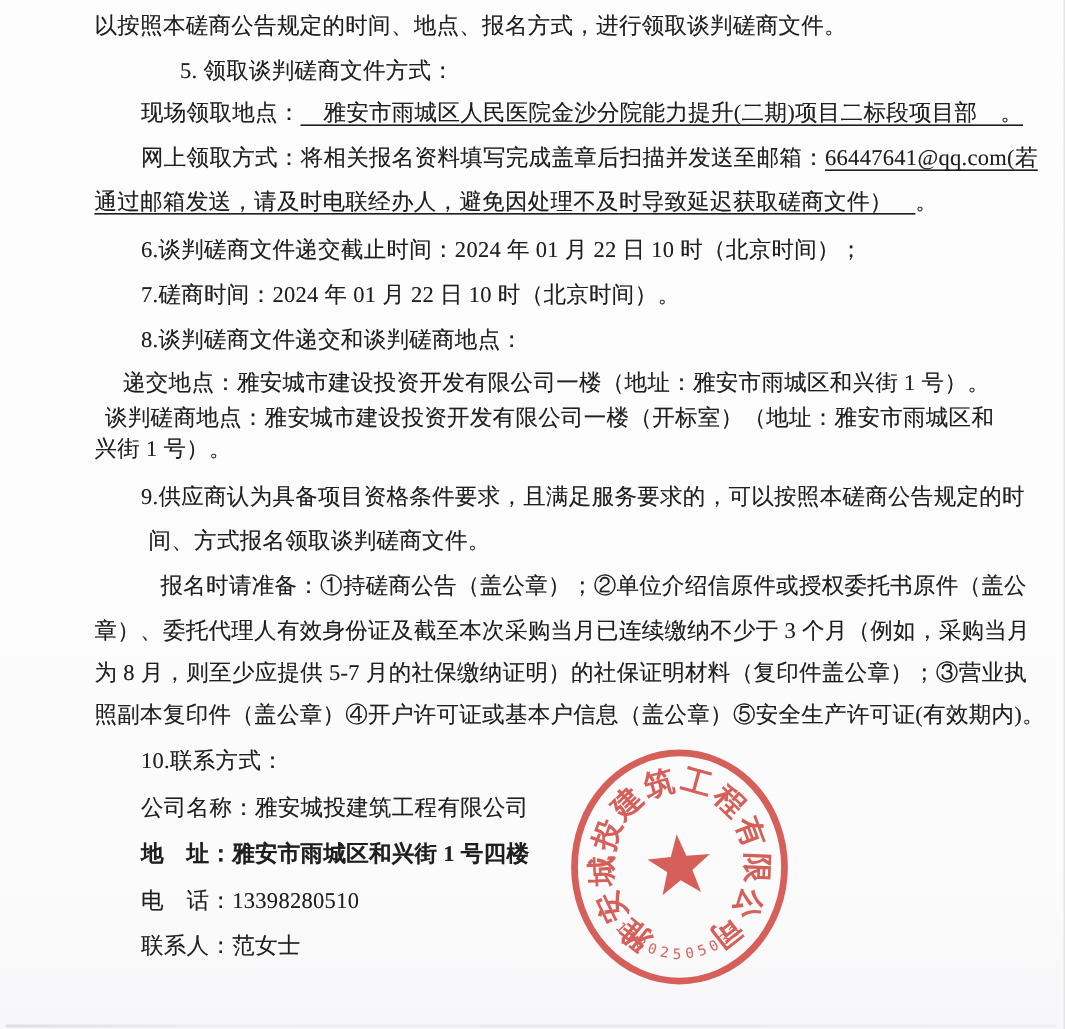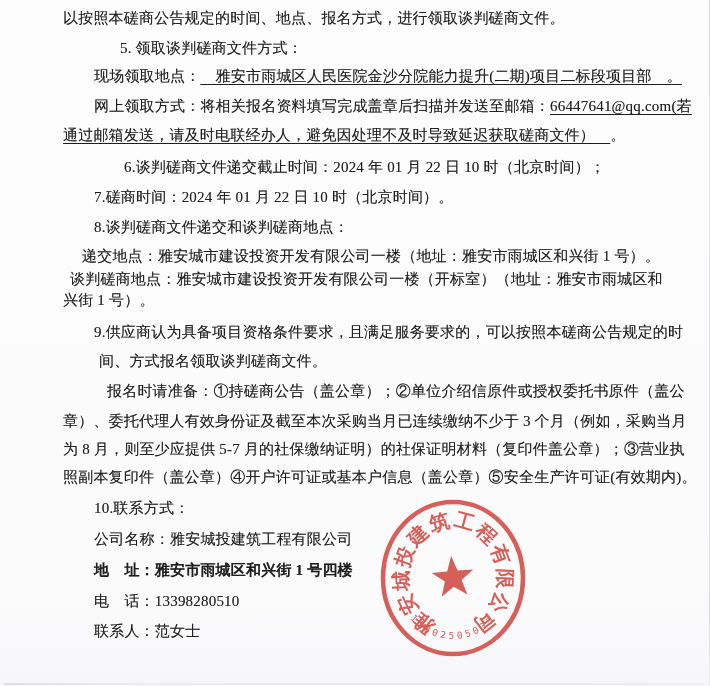--- a/index.html
+++ b/index.html
@@ -77,21 +77,21 @@
 <body>
 
 <div class="page">
 
   <div id="doc-body">
       <div class="doc-line" style="top: 9px; left: 63px;"><span>以按照本磋商公告规定的时间、地点、报名方式，进行领取谈判磋商文件。</span></div>
       <div class="doc-line" style="top: 39px; left: 94px; margin-left: 26px;"><span>5. 领取谈判磋商文件方式：</span></div>
       <div class="doc-line" style="top: 67px; left: 94px;"><span>现场领取地点：</span><span class="u">　雅安市雨城区人民医院金沙分院能力提升(二期)项目二标段项目部　。</span></div>
       <div class="doc-line" style="top: 97px; left: 94px;"><span>网上领取方式：将相关报名资料填写完成盖章后扫描并发送至邮箱：</span><span class="u">66447641@qq.com(若</span></div>
       <div class="doc-line" style="top: 126px; left: 63px;"><span class="u">通过邮箱发送，请及时电联经办人，避免因处理不及时导致延迟获取磋商文件）　</span><span>。</span></div>
-      <div class="doc-line" style="top: 158px; left: 94px; margin-left: 30px;"><span>6.谈判磋商文件递交截止时间：2024 年 01 月 22 日 10 时（北京时间）；</span></div>
+      <div class="doc-line" style="top: 158px; left: 94px;"><span>6.谈判磋商文件递交截止时间：2024 年 01 月 22 日 10 时（北京时间）；</span></div>
       <div class="doc-line" style="top: 188px; left: 94px;"><span>7.磋商时间：2024 年 01 月 22 日 10 时（北京时间）。</span></div>
       <div class="doc-line" style="top: 218px; left: 94px;"><span>8.谈判磋商文件递交和谈判磋商地点：</span></div>
       <div class="doc-line" style="top: 247px; left: 82px;"><span>递交地点：雅安城市建设投资开发有限公司一楼（地址：雅安市雨城区和兴街 1 号）。</span></div>
       <div class="doc-line" style="top: 270px; left: 70px;"><span>谈判磋商地点：雅安城市建设投资开发有限公司一楼（开标室）（地址：雅安市雨城区和</span></div>
       <div class="doc-line" style="top: 291px; left: 63px;"><span>兴街 1 号）。</span></div>
       <div class="doc-line" style="top: 323px; left: 94px;"><span>9.供应商认为具备项目资格条件要求，且满足服务要求的，可以按照本磋商公告规定的时</span></div>
       <div class="doc-line" style="top: 352px; left: 63px; margin-left: 36px;"><span>间、方式报名领取谈判磋商文件。</span></div>
       <div class="doc-line" style="top: 382px; left: 107px;"><span>报名时请准备：①持磋商公告（盖公章）；②单位介绍信原件或授权委托书原件（盖公</span></div>
       <div class="doc-line" style="top: 412px; left: 63px;"><span>章）、委托代理人有效身份证及截至本次采购当月已连续缴纳不少于 3 个月（例如，采购当月</span></div>
       <div class="doc-line" style="top: 440px; left: 63px;"><span>为 8 月，则至少应提供 5-7 月的社保缴纳证明）的社保证明材料（复印件盖公章）；③营业执</span></div>

